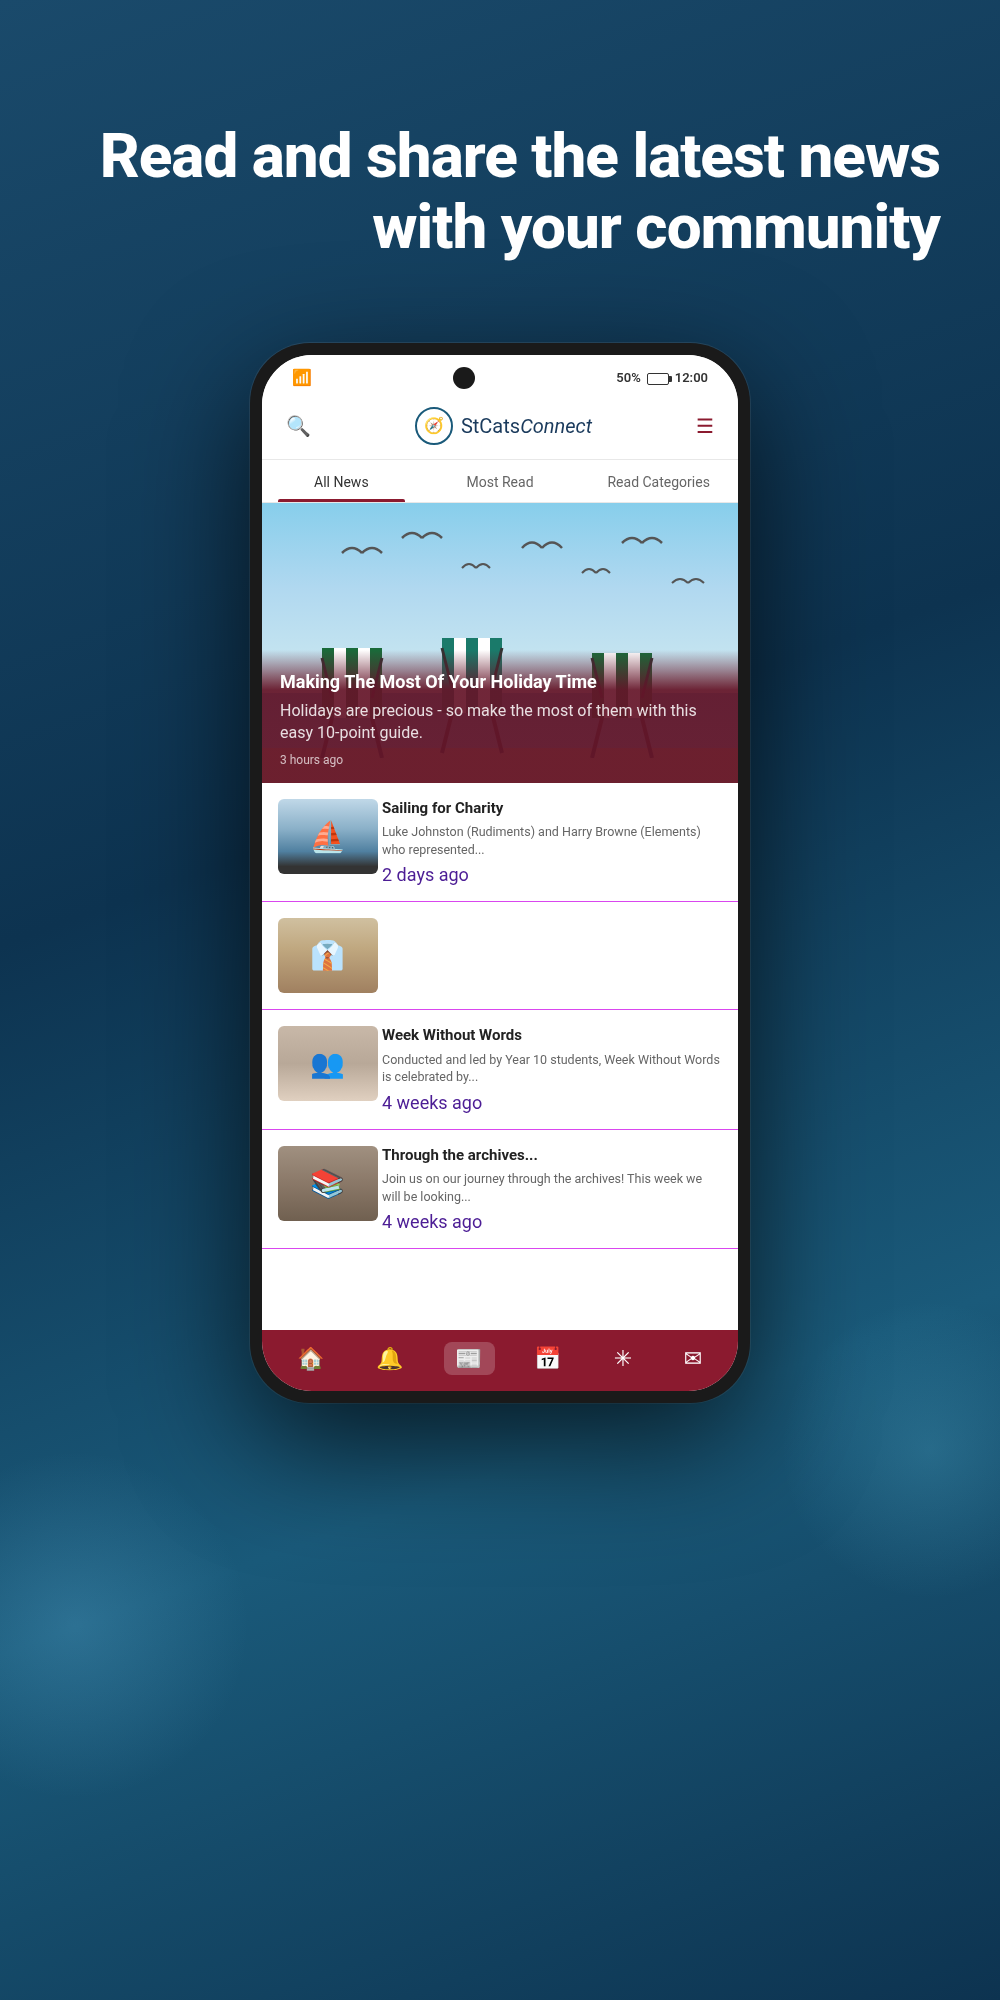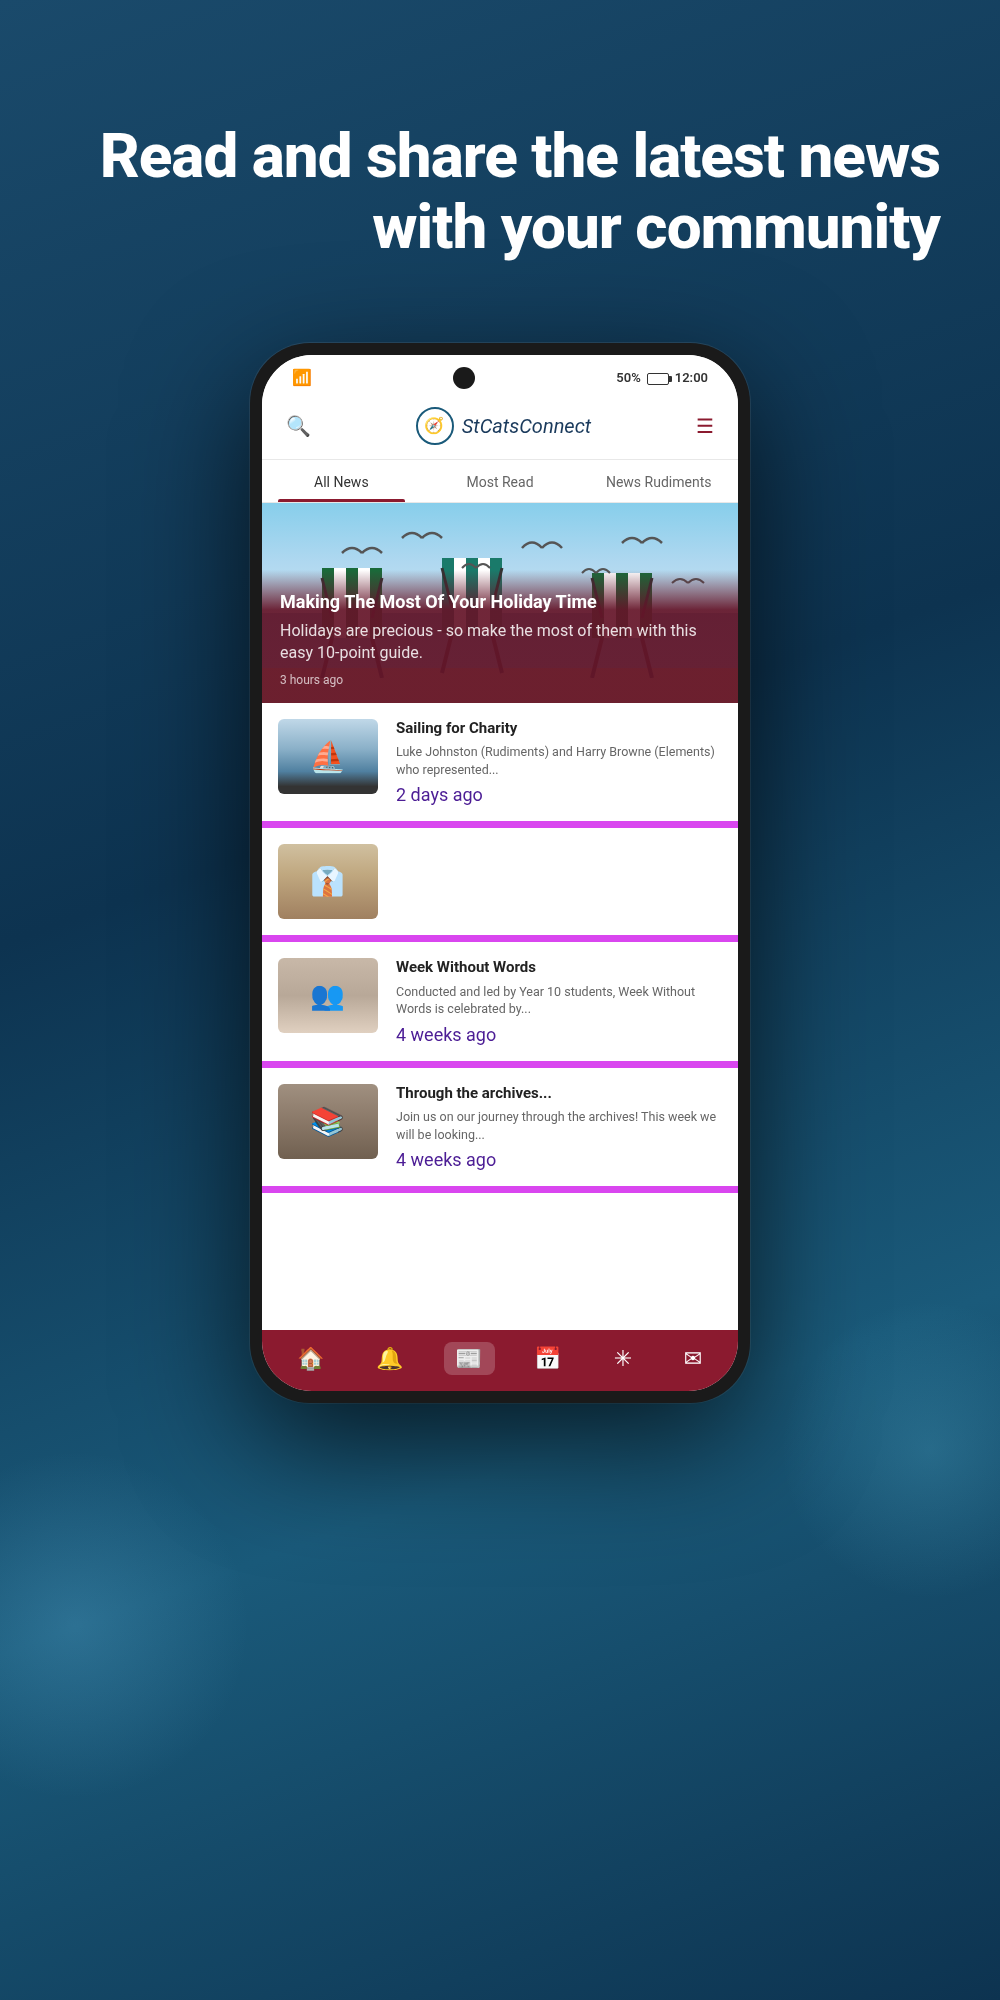--- a/index.html
+++ b/index.html
@@ -186,21 +186,20 @@
       font-size: 16px;
       color: #1a5a7a;
     }
 
     .logo-text {
       font-size: 20px;
       color: #1a3a5c;
     }
 
     .logo-text span {
-      font-style: italic;
       color: #1a3a5c;
     }
 
     .menu-btn {
       font-size: 20px;
       color: #8b1a2f;
       cursor: pointer;
       padding: 4px;
     }
 
@@ -242,21 +241,21 @@
     .app-content {
       flex: 1;
       overflow-y: auto;
       background: white;
     }
 
     
     .hero-card {
       position: relative;
       width: 100%;
-      height: 200px;
+      height: 280px;
       overflow: hidden;
     }
 
     .hero-card-img {
       width: 100%;
       height: 100%;
       background: linear-gradient(180deg, #87ceeb 0%, #b0d8f0 30%, #c8e6f0 60%, #d2b48c 90%);
       position: relative;
       overflow: hidden;
     }
@@ -306,22 +305,22 @@
 
     .hero-card-time {
       font-size: 12px;
       color: rgba(255,255,255,0.7);
     }
 
     
     .news-item {
       display: flex;
       padding: 16px 16px;
-      border-bottom: 7px solid #d946ef;
-      gap: 18px;
+      border-bottom: 1px solid #d946ef;
+      gap: 4px;
       align-items: flex-start;
       cursor: pointer;
     }
 
     .news-thumb {
       width: 100px;
       height: 75px;
       border-radius: 6px;
       flex-shrink: 0;
       overflow: hidden;
@@ -498,21 +497,21 @@
       </div>
 
       <div class="tabs">
         <div class="tab active">
           <span>All News</span>
         </div>
         <div class="tab">
           <span>Most Read</span>
         </div>
         <div class="tab">
-          <span>News Rudiments</span>
+          <span>Read Categories</span>
         </div>
       </div>
 
       <div class="app-content">
 
         <div class="hero-card">
           <div class="hero-card-img">
 
             <div class="beach-water"></div>
 

